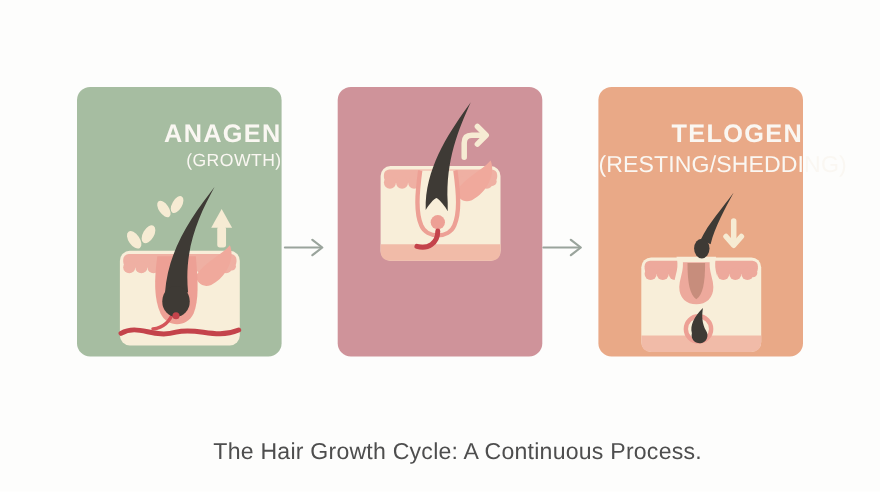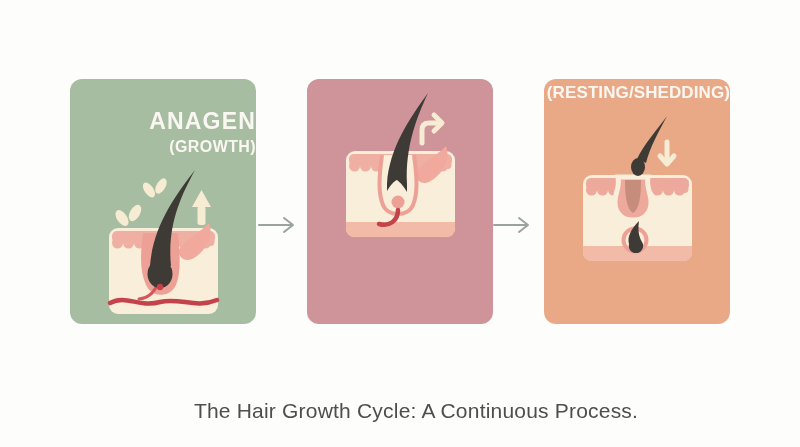--- a/index.html
+++ b/index.html
@@ -13,24 +13,24 @@
     text-align:right;
   }
   .card-anagen{left:70px;background:var(--card-anagen,#a6bda1);}
   .card-catagen{left:307px;background:var(--card-catagen,#cf939a);}
   .card-telogen{left:544px;background:var(--card-telogen,#e9a987);}
   .card h2{
     margin:30px 0 0;font-size:23px;font-weight:700;letter-spacing:1.2px;
     color:var(--title-text,#faf7f2);line-height:1.1;
   }
   .subtitle{
-    margin-top:4px;font-size:16px;font-weight:700;letter-spacing:.4px;
+    margin-top:4px;font-size:16px;font-weight:400;letter-spacing:.4px;
     color:var(--title-text,#faf7f2);
   }
-  .card-telogen .subtitle{font-size:17px;letter-spacing:.1px;}
+  .card-telogen .subtitle{font-size:21px;letter-spacing:.1px;}
   .illustration{display:block;margin:6px auto 0;}
   .flow-arrow{position:absolute;top:215px;}
   .flow-arrow.first{left:256px;}
   .flow-arrow.second{left:491px;}
   .caption{
     position:absolute;top:383px;left:0;width:100%;margin:16px;text-align:center;
     font-size:21px;font-weight:500;letter-spacing:.2px;
     color:var(--caption-text,#4e4e4e);
   }
 </style>
@@ -114,20 +114,21 @@
   </section>
 
   <svg class="flow-arrow second" width="42" height="20" viewBox="0 0 42 20" xmlns="http://www.w3.org/2000/svg">
     <g fill="none" stroke="var(--flow-arrow)" stroke-width="2" stroke-linecap="round" stroke-linejoin="round">
       <line x1="3" y1="10" x2="36" y2="10"></line>
       <polyline points="28,3 37,10 28,17"></polyline>
     </g>
   </svg>
 
   <section class="card card-telogen">
+    <h2>TELOGEN</h2>
     <div class="subtitle">(RESTING/SHEDDING)</div>
     <svg class="illustration" width="160" height="164" viewBox="0 0 160 164" xmlns="http://www.w3.org/2000/svg">
       <rect x="26" y="66" width="109" height="86" rx="9" fill="var(--skin-cream)"></rect>
       <path d="M26,137 L135,137 L135,143 Q135,152 126,152 L35,152 Q26,152 26,143 Z" fill="var(--dermis-strip)"></path>
       <g fill="var(--epidermis-deep)">
         <rect x="29" y="69" width="103" height="12" rx="5"></rect>
         <circle cx="34.5" cy="81" r="5.5"></circle>
           <circle cx="45.5" cy="81" r="5.5"></circle>
         <circle cx="56.5" cy="81" r="5.5"></circle>
           <circle cx="67.5" cy="81" r="5.5"></circle>

